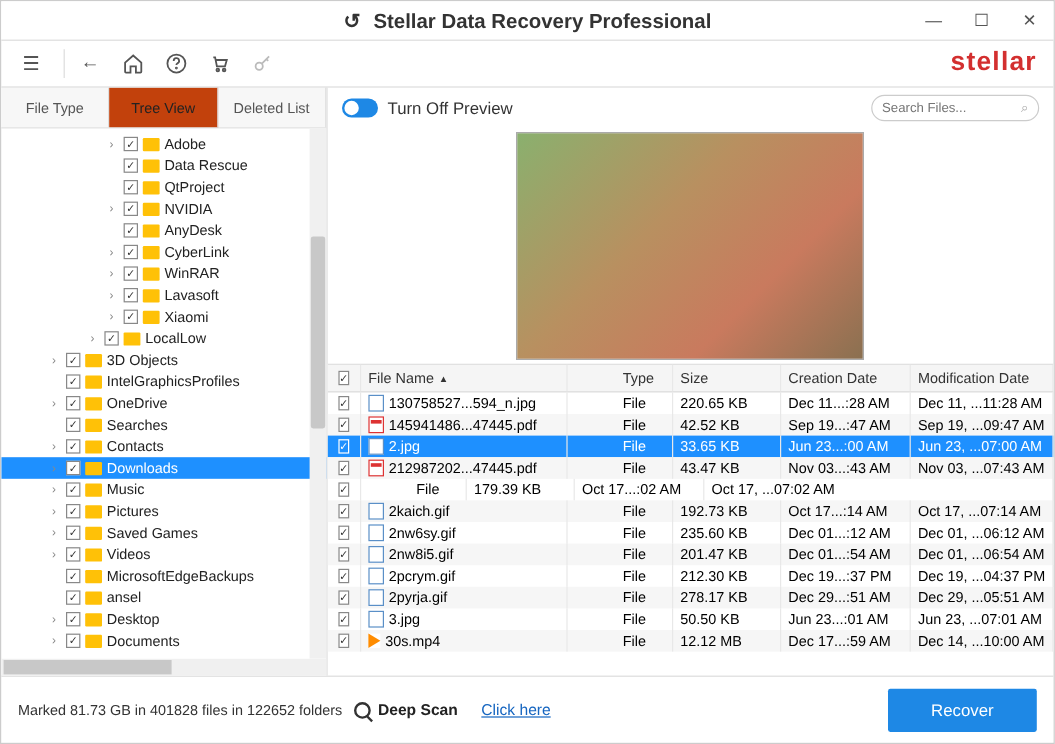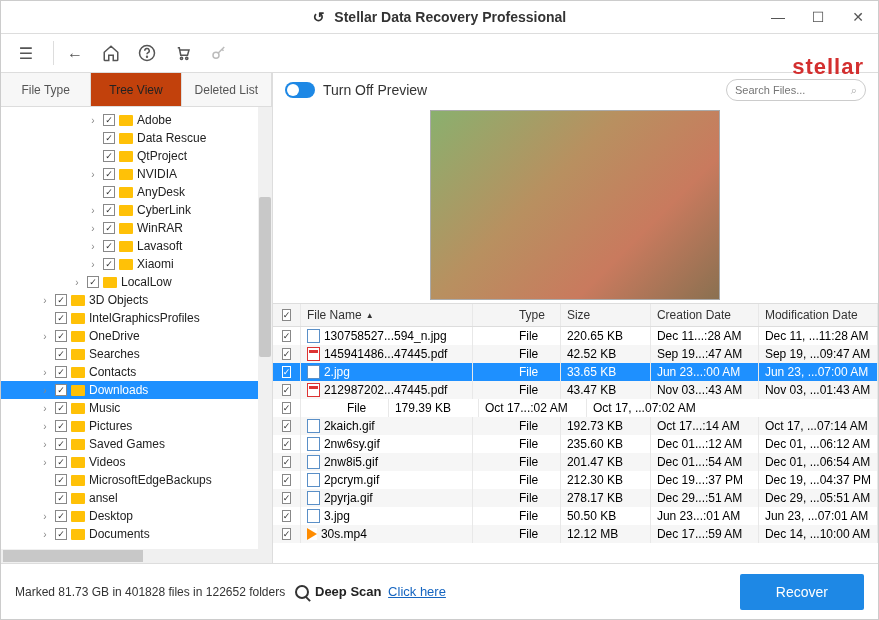--- a/index.html
+++ b/index.html
@@ -1,25 +1,25 @@
 <!DOCTYPE html>
 <html><head>
 <meta charset="utf-8">
 <style>
 * { box-sizing: border-box; margin: 0; padding: 0; font-family: "Segoe UI", Arial, sans-serif; }
 body { background: #fff; width: 879px; height: 620px; overflow: hidden; border: 1px solid #ccc; }
 .titlebar { height: 32px; display: flex; align-items: center; justify-content: center; position: relative; background: #fff; }
-.titlebar .title { font-size: 14px; color: #333; font-weight: 600; }
+.titlebar .title { font-size: 17px; color: #333; font-weight: 600; }
 .titlebar .title-icon { display: inline-block; margin-right: 6px; }
 .window-controls { position: absolute; right: 0; top: 0; display: flex; }
 .window-controls div { width: 40px; height: 32px; display: flex; align-items: center; justify-content: center; color: #555; font-size: 14px; }
 .toolbar { height: 40px; border-top: 1px solid #ddd; border-bottom: 1px solid #ddd; display: flex; align-items: center; padding: 0 10px; position: relative; }
 .toolbar .tbtn { width: 30px; height: 30px; display: flex; align-items: center; justify-content: center; color: #555; margin-right: 6px; }
 .toolbar .divider { width: 1px; height: 24px; background: #ddd; margin: 0 6px; }
-.logo { position: absolute; right: 14px; top: 20px; font-size: 22px; color: #d32f2f; font-weight: 600; letter-spacing: 1px; }
+.logo { position: absolute; right: 14px; top: 4px; font-size: 22px; color: #d32f2f; font-weight: 600; letter-spacing: 1px; }
 .content { display: flex; height: 490px; }
 .left-pane { width: 286px; border-right: 1px solid #ddd; display: flex; flex-direction: column; }
 .tabs { display: flex; border-bottom: 1px solid #ddd; height: 34px; }
 .tab { flex: 1; display: flex; align-items: center; justify-content: center; font-size: 12px; color: #555; background: #f7f7f7; border-right: 1px solid #ddd; }
 .tab.active { background: #c2410c; color: #222; }
 .tree { flex: 1; overflow-y: auto; overflow-x: auto; padding: 4px 0; font-size: 12px; color: #222; position: relative; }
 .tree-scroll { position: absolute; right: 0; top: 0; width: 14px; height: 100%; background: #f0f0f0; }
 .tree-scroll .thumb { position: absolute; width: 12px; left: 1px; background: #c8c8c8; border-radius: 2px; }
 .tree-row { display: flex; align-items: center; height: 18px; padding-left: 6px; white-space: nowrap; }
 .tree-row.selected { background: #1e90ff; color: #fff; }
@@ -50,21 +50,21 @@
 .frow:nth-child(even) { background: #f6f6f6; }
 .frow.selected { background: #1e90ff; color: #fff; }
 .frow.selected .cb { border-color: #fff; color: #fff; background: transparent; }
 .ficon { width: 13px; height: 14px; border: 1px solid #5a8fc7; background: #fff; margin-right: 4px; display: inline-block; position: relative; }
 .ficon.pdf { border-color: #d33; }
 .ficon.pdf::after { content: ""; position: absolute; top: 2px; left: 1px; right: 1px; height: 3px; background: #d33; }
 .ficon.vid { border: none; width: 0; height: 0; border-left: 10px solid #ff8c00; border-top: 6px solid transparent; border-bottom: 6px solid transparent; }
 .footer { height: 56px; border-top: 1px solid #ddd; display: flex; align-items: center; padding: 16px 14px; }
 .status { font-size: 12px; color: #333; width: 280px; }
 .deepscan { font-size: 13px; color: #222; display: flex; align-items: center; }
-.deepscan a { color: #1565c0; text-decoration: underline; margin-left: 3px; }
+.deepscan a { color: #1565c0; text-decoration: underline; margin-left: 16px; }
 .mag { width: 14px; height: 14px; border: 2px solid #333; border-radius: 50%; position: relative; margin-right: 6px; }
 .mag::after { content: ""; position: absolute; width: 6px; height: 2px; background: #333; bottom: -3px; right: -4px; transform: rotate(45deg); }
 .recover { margin-left: auto; background: #1e88e5; color: #fff; border: none; padding: 10px 36px; font-size: 14px; border-radius: 2px; }
 .sort-arrow { font-size: 8px; margin-left: 4px; }
 </style>
 </head>
 <body>
 
 <div class="titlebar">
   <span class="title">
@@ -343,21 +343,21 @@
             <div class="col col-cb">
               <span class="cb">✓</span>
             </div>
             <div class="col col-name">
               <span class="ficon pdf"></span>
               <span>212987202...47445.pdf</span>
             </div>
             <div class="col col-type">File</div>
             <div class="col col-size">43.47 KB</div>
             <div class="col col-cdate">Nov 03...:43 AM</div>
-            <div class="col col-mdate">Nov 03, ...01:43 AM</div>
+            <div class="col col-mdate">Nov 03, ...07:43 AM</div>
           </div>
           <div class="frow">
             <div class="col col-cb">
               <span class="cb">✓</span>
             </div>
             <div class="col col-type">File</div>
             <div class="col col-size">179.39 KB</div>
             <div class="col col-cdate">Oct 17...:02 AM</div>
             <div class="col col-mdate">Oct 17, ...07:02 AM</div>
           </div>

